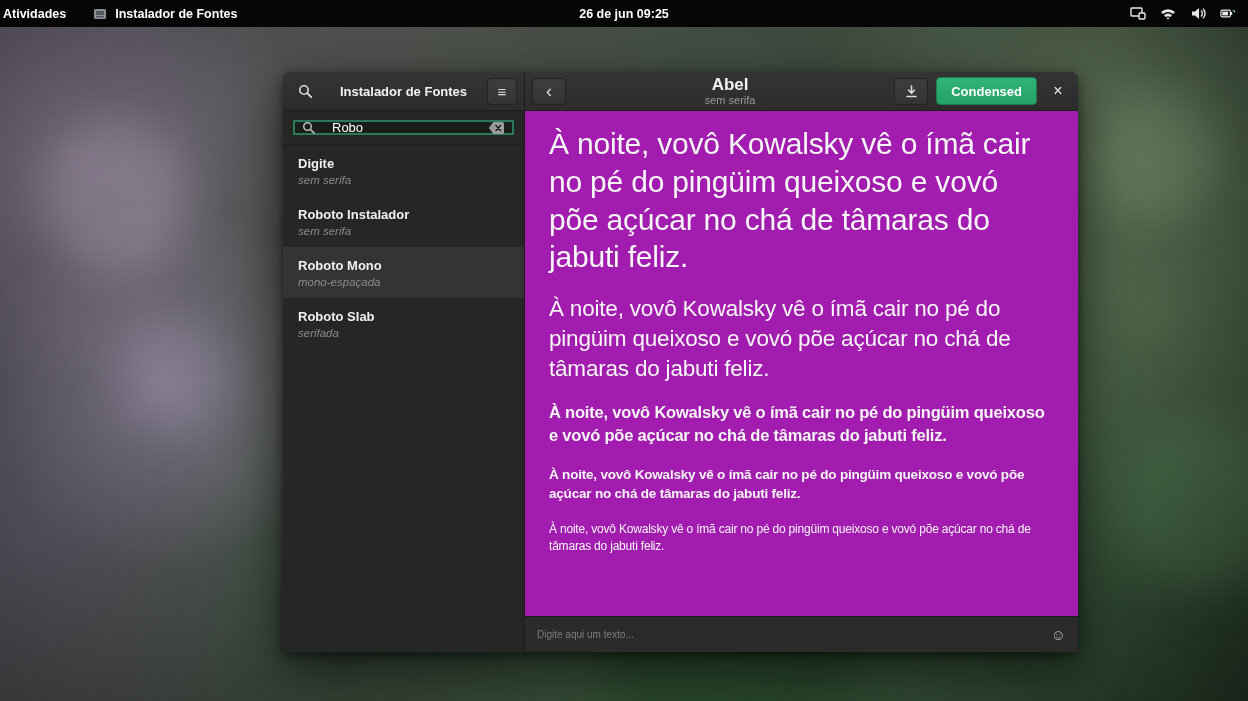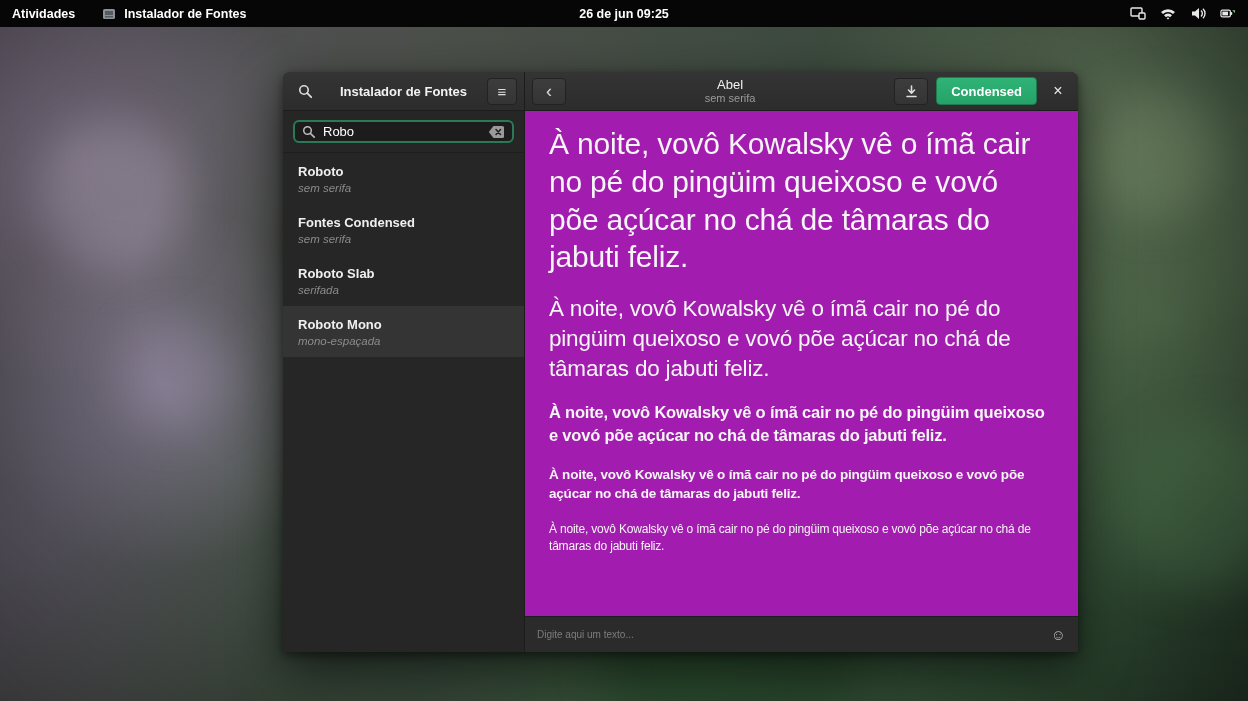--- a/index.html
+++ b/index.html
@@ -24,21 +24,21 @@
   .b2 { left:120px; top:320px; width:110px; height:110px; background:rgba(170,160,190,.25); }
   .b3 { left:1090px; top:90px;  width:130px; height:130px; background:rgba(160,185,140,.25); }
   .b4 { left:1120px; top:420px; width:170px; height:170px; background:rgba(90,140,90,.30); }
   .b5 { left:600px; top:600px; width:260px; height:140px; background:rgba(35,70,40,.55); }
   .vignette { position:absolute; inset:0;
     background:radial-gradient(ellipse at 50% 40%, transparent 55%, rgba(0,0,0,.35) 100%); }
 
   
   .topbar { position:absolute; left:0; top:0; width:100%; height:27px; background:#060606;
     color:#fff; display:flex; align-items:center; font-size:12.5px; font-weight:bold; z-index:50; }
-  .topbar .left { display:flex; align-items:center; gap:26px; padding-left:12px; }
+  .topbar .left { display:flex; align-items:center; gap:26px; padding-left:3px; }
   .topbar .appind { display:flex; align-items:center; gap:7px; }
   .topbar .center { position:absolute; left:0; right:0; text-align:center; pointer-events:none; }
   .topbar .center span { pointer-events:auto; }
   .topbar .right { margin-left:auto; display:flex; align-items:center; gap:14px; padding-right:12px; }
   .tray-ico { display:inline-flex; width:16px; height:16px; align-items:center; justify-content:center; }
   .tray-ico svg { display:block; }
 
   
   .window { position:absolute; left:283px; top:72px; width:795px; height:580px;
     border-radius:8px 8px 2px 2px; overflow:hidden; display:flex;
@@ -52,33 +52,33 @@
     padding:0 7px; background:linear-gradient(#343434,#2c2c2c);
     border-bottom:1px solid #1d1d1d; }
   .hb-btn { height:27px; min-width:30px; display:inline-flex; align-items:center; justify-content:center;
     background:linear-gradient(#3d3d3d,#343434); border:1px solid #222; border-radius:4px;
     color:#ddd; font-size:15px; cursor:pointer; }
   .hb-btn.flat { background:transparent; border-color:transparent; }
   .hb-title { font-weight:bold; font-size:13px; color:#f2f2f2; white-space:nowrap; }
   .pane-left .headerbar { justify-content:space-between; }
 
   .title-block { flex:1; text-align:center; line-height:1.1; overflow:hidden; }
-  .title-block .t { font-weight:normal; font-size:13px; color:#f2f2f2; }
+  .title-block .t { font-weight:bold; font-size:17px; color:#f2f2f2; }
   .title-block .s { font-size:11px; color:#9a9a9a; }
 
   .install-btn { height:28px; padding:0 14px; border-radius:4px; border:1px solid #1e7a4f;
     background:linear-gradient(#2fb375,#26a269); color:#fff; font-weight:bold; font-size:13px;
     display:inline-flex; align-items:center; cursor:pointer; }
   .close-btn { width:26px; height:26px; display:inline-flex; align-items:center; justify-content:center;
     color:#e8e8e8; font-size:16px; cursor:pointer; border-radius:50%; }
 
   
   .search-area { padding:9px 10px; background:#262626; border-bottom:1px solid #1e1e1e; }
-  .search-entry { position:relative; height:23px; display:flex; align-items:center;
-    background:#1c1c1c; border:2px solid #2a7a57; border-radius:6px; padding:0 7px; gap:7px; }
+  .search-entry { position:relative; height:15px; display:flex; align-items:center;
+    background:#1c1c1c; border:2px solid #2a7a57; border-radius:0; padding:0 7px; gap:16px; }
   .search-entry input { flex:1; background:transparent; border:none; outline:none;
     color:#fff; font-size:13px; font-family:inherit; min-width:0; }
   .icon-s { width:14px; height:14px; flex:0 0 auto; display:inline-flex; }
   .font-list { flex:1; overflow:hidden; }
   .font-row { padding:11px 15px 10px; cursor:pointer; }
   .font-row.selected { background:#343434; }
   .font-row .fname { font-weight:bold; font-size:13px; color:#f0f0f0; }
   .font-row .fstyle { font-style:italic; font-size:11.5px; color:#8b8b8b; margin-top:3px; }
 
   
@@ -180,34 +180,34 @@
             <svg width="17" height="14" viewBox="0 0 17 14">
                 <path d="M5.5 1 h9 a1.5 1.5 0 0 1 1.5 1.5 v9 a1.5 1.5 0 0 1-1.5 1.5 h-9 L0.8 7 Z" fill="#9a9a9a"></path>
                 <path d="M8 4.5 L12.5 9.5 M12.5 4.5 L8 9.5" stroke="#1c1c1c" stroke-width="1.4" stroke-linecap="round"></path>
               </svg>
           </span>
         </div>
       </div>
 
       <div class="font-list">
         <div class="font-row">
-          <div class="fname">Roboto</div>
+          <div class="fname">Digite</div>
           <div class="fstyle">sem serifa</div>
         </div>
         <div class="font-row">
-          <div class="fname">Fontes Condensed</div>
+          <div class="fname">Roboto Instalador</div>
           <div class="fstyle">sem serifa</div>
+        </div>
+        <div class="font-row selected">
+          <div class="fname">Roboto Mono</div>
+          <div class="fstyle">mono-espaçada</div>
         </div>
         <div class="font-row">
           <div class="fname">Roboto Slab</div>
           <div class="fstyle">serifada</div>
-        </div>
-        <div class="font-row selected">
-          <div class="fname">Roboto Mono</div>
-          <div class="fstyle">mono-espaçada</div>
         </div>
       </div>
     </div>
 
     <div class="pane-right">
       <div class="headerbar">
         <span class="hb-btn" style="min-width:34px;font-size:18px;line-height:1;">‹</span>
         <div class="title-block">
           <div class="t">Abel</div>
           <div class="s">sem serifa</div>

